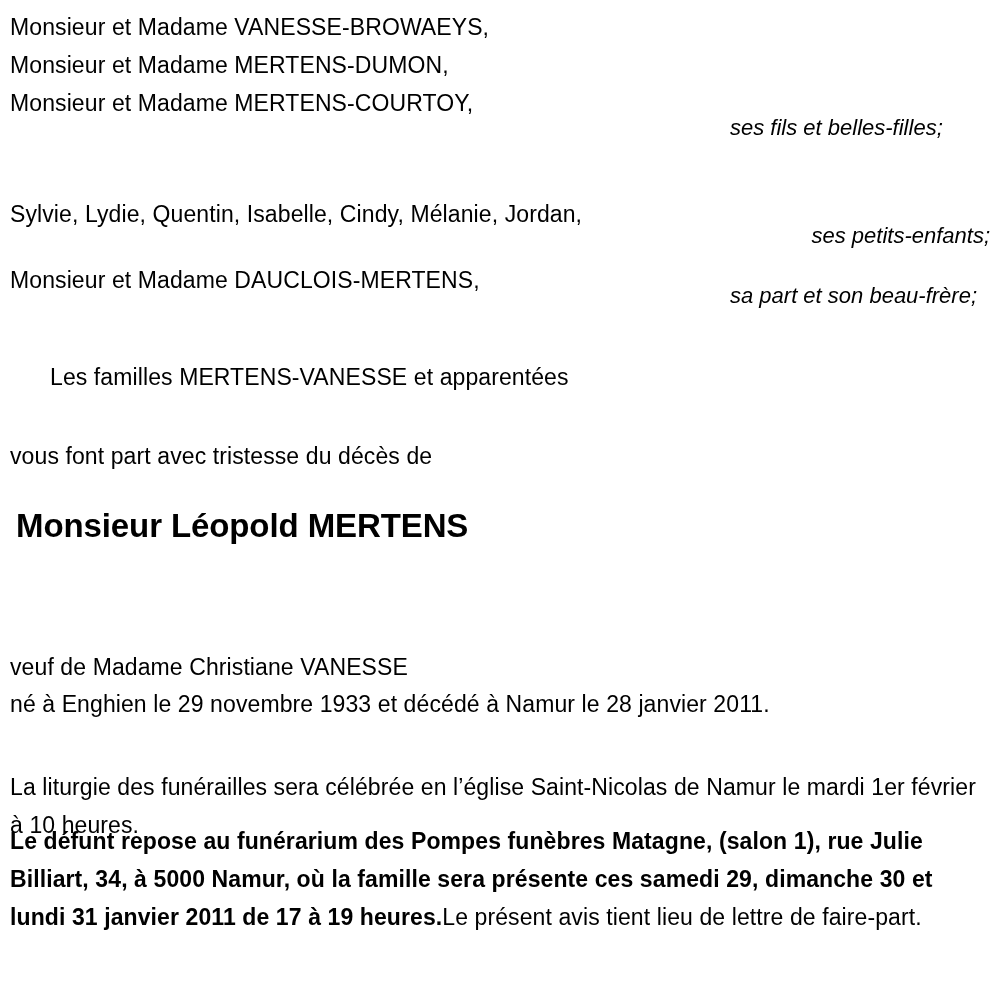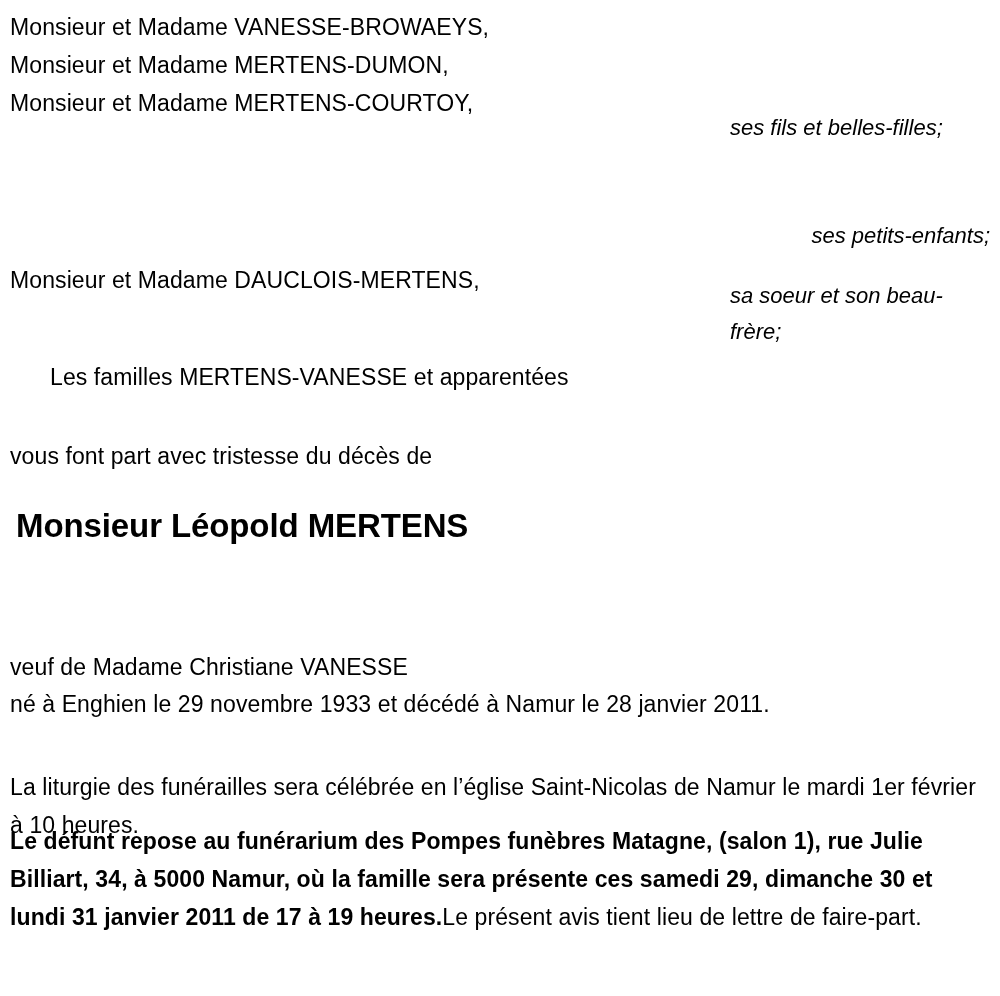--- a/index.html
+++ b/index.html
@@ -160,28 +160,31 @@
 <div class="notice">
 
   <div class="block-relatives">
     <div class="row plain">Monsieur et Madame VANESSE-BROWAEYS,</div>
     <div class="row plain">Monsieur et Madame MERTENS-DUMON,</div>
     <div class="row plain">Monsieur et Madame MERTENS-COURTOY,</div>
   </div>
 
   <div class="annot multi annot-fils">ses fils et belles-filles;</div>
 
+  <div class="block-grandchildren">
+    <div class="row plain">Sylvie, Lydie, Quentin, Isabelle, Cindy, Mélanie, Jordan,</div>
+  </div>
 
   <div class="annot annot-petits">ses petits-enfants;</div>
 
   <div class="block-sister">
     <div class="row plain">Monsieur et Madame DAUCLOIS-MERTENS,</div>
   </div>
 
-  <div class="annot multi annot-soeur">sa soeur et son beau-frère;</div>
+  <div class="annot multi annot-soeur">sa part et son beau-frère;</div>
 
   <div class="block-families">
     <div class="row plain">Les familles MERTENS-VANESSE et apparentées</div>
   </div>
 
   <div class="block-announce">
     <div class="row plain">vous font part avec tristesse du décès de</div>
   </div>
 
   <div class="deceased-name">Monsieur Léopold MERTENS</div>

